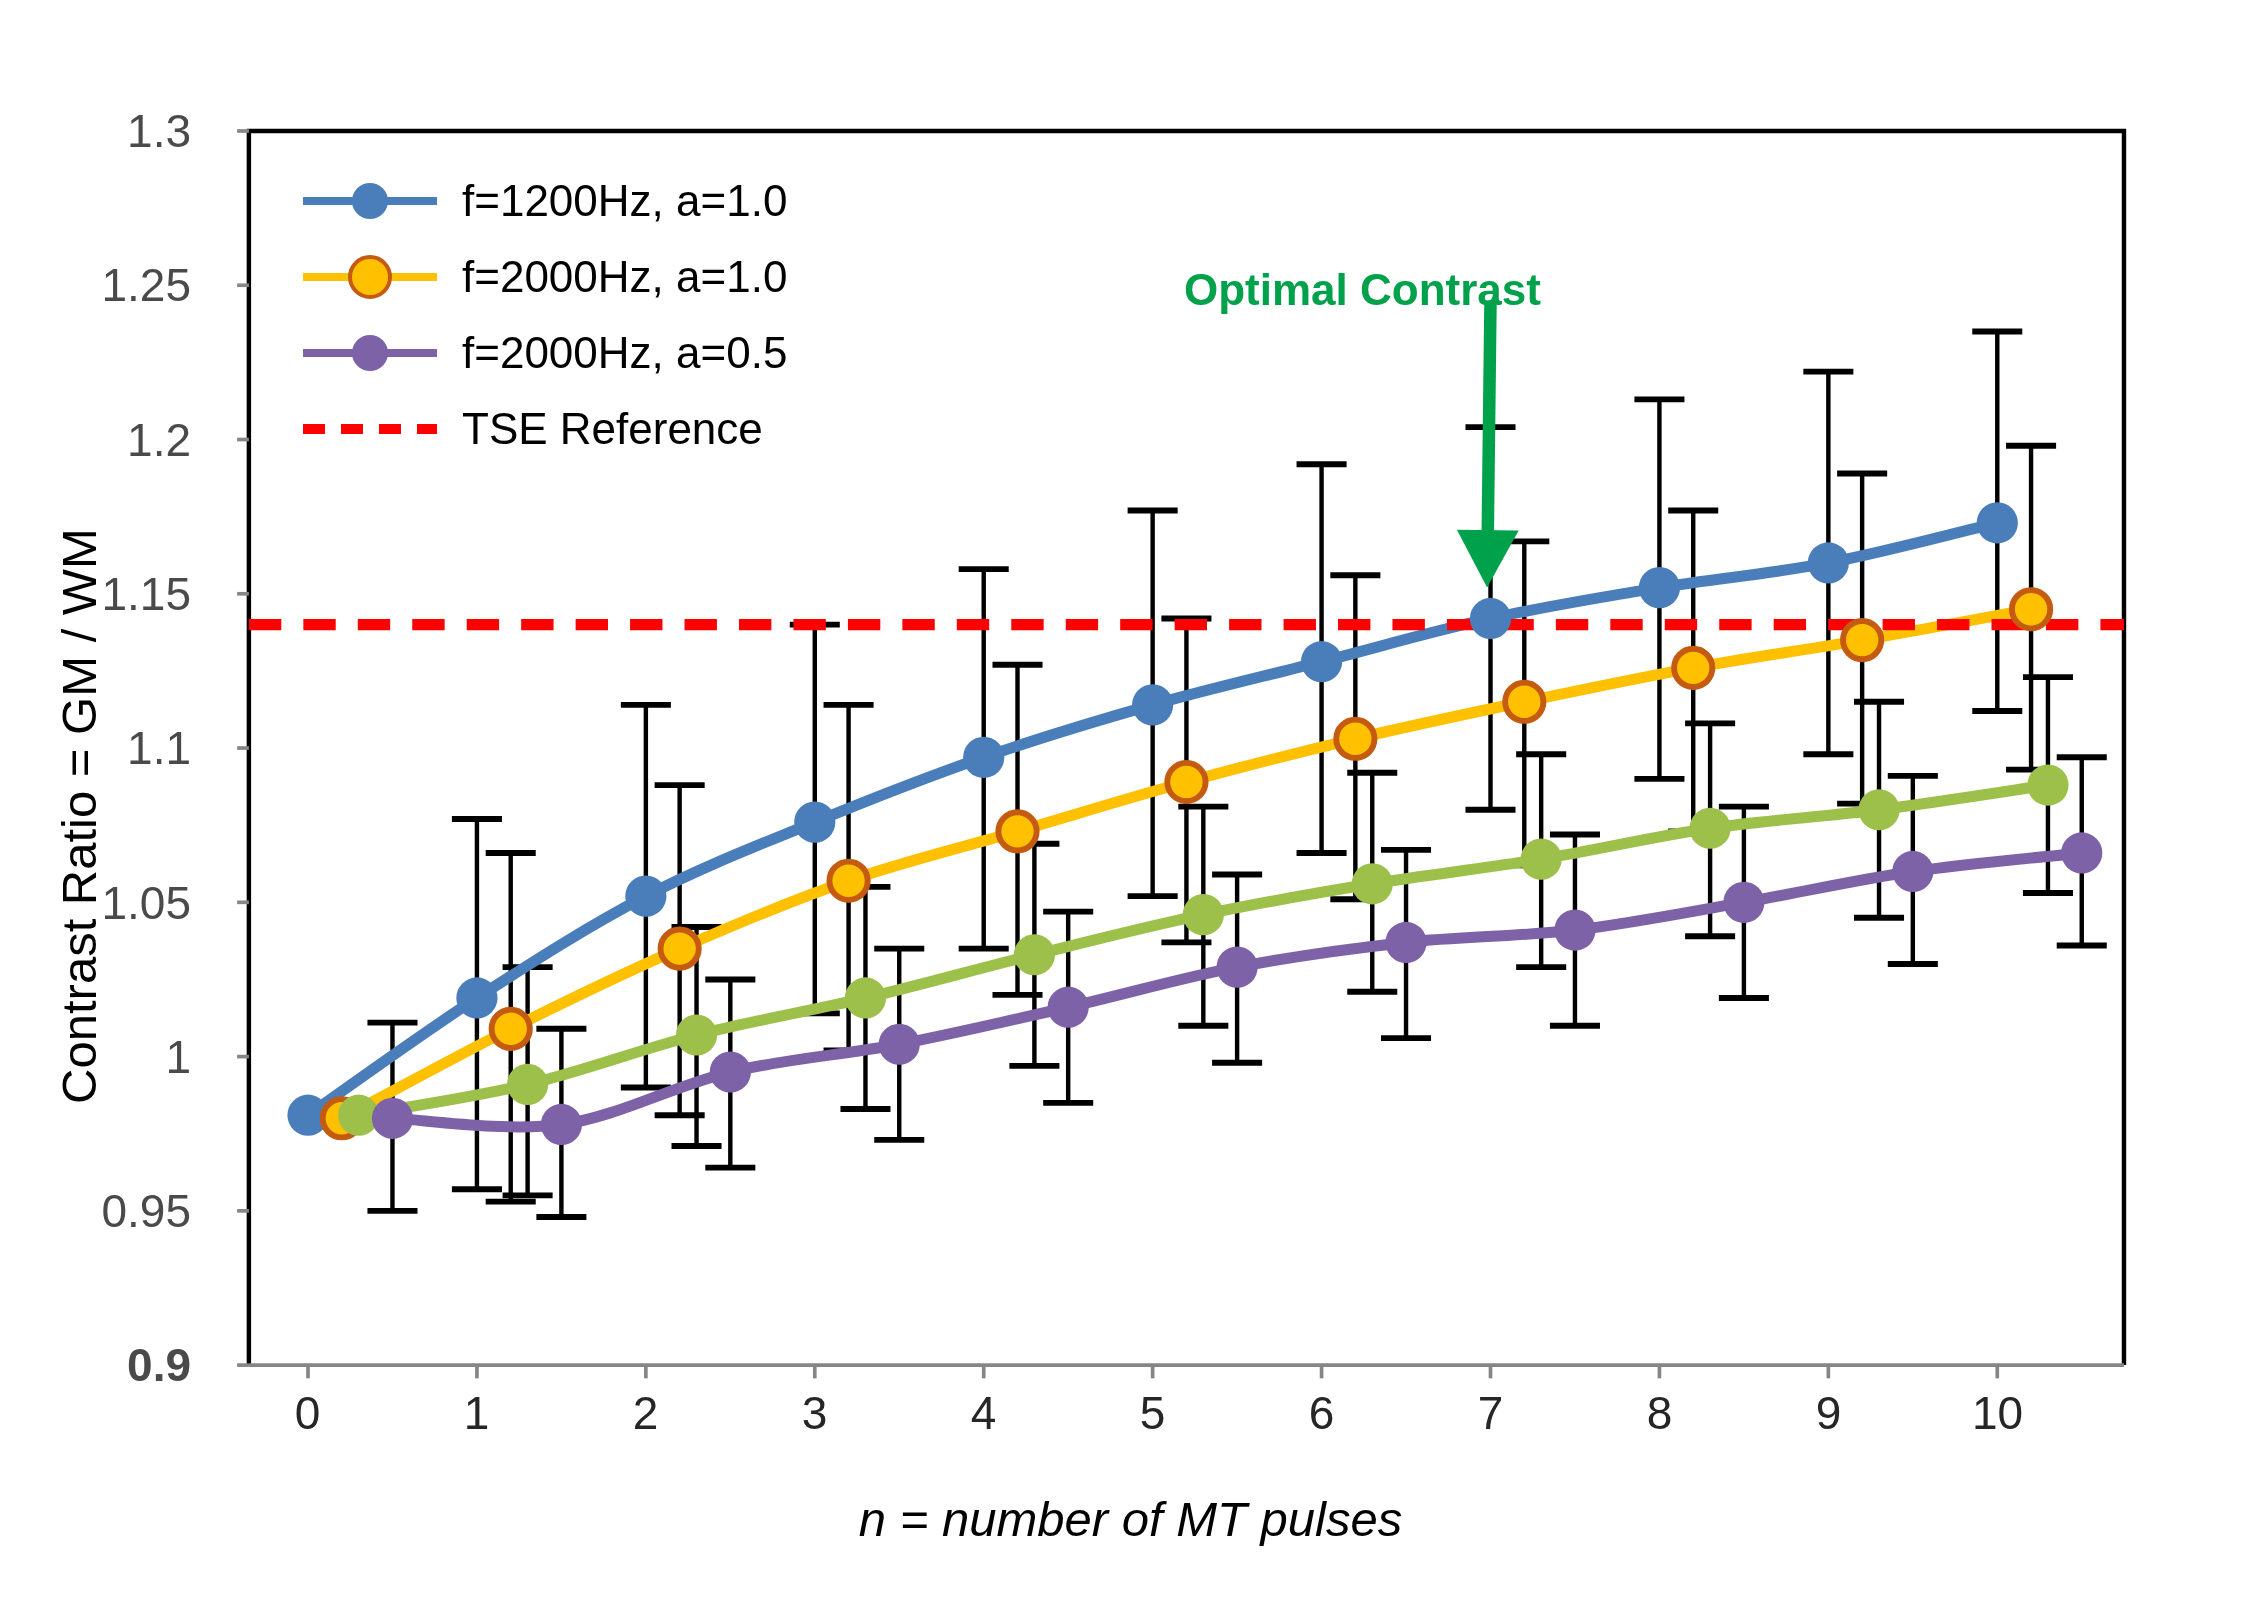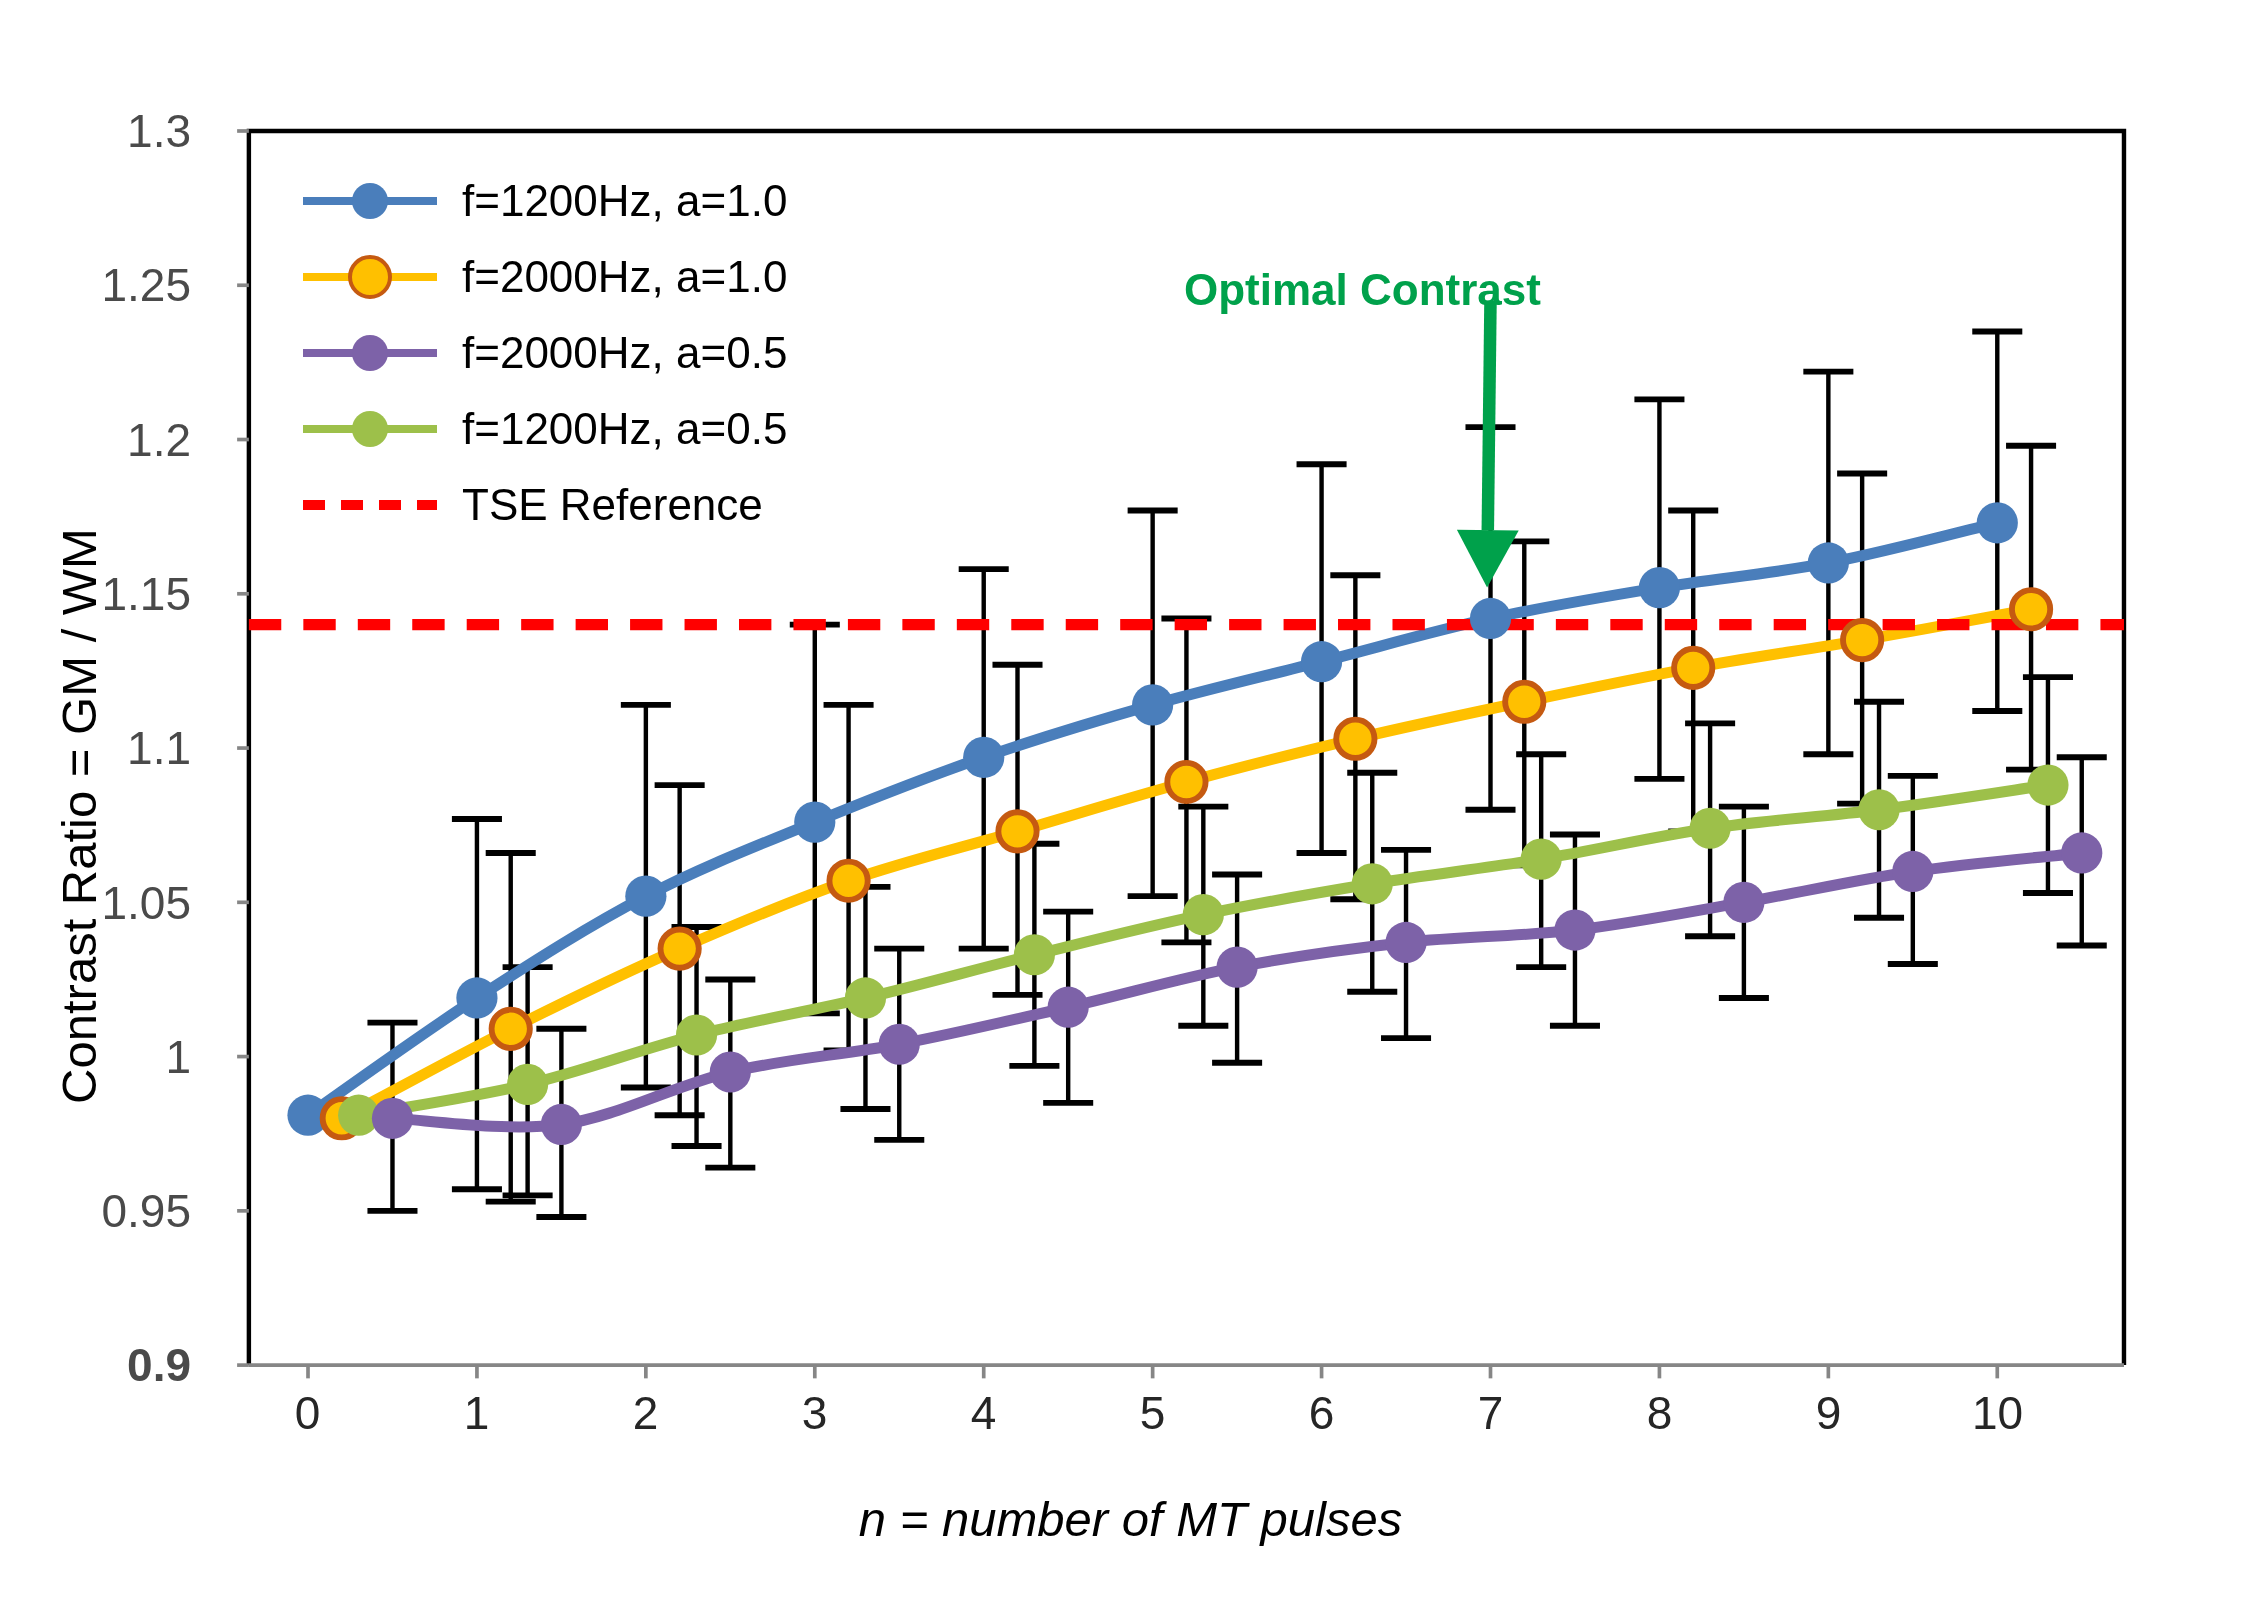--- a/index.html
+++ b/index.html
@@ -303,27 +303,20 @@
       </div>
       <div class="legend-row">
         <div class="legend-key">
           <div class="legend-line" style="background: rgb(125, 98, 168);"></div>
           <div class="legend-dot" style="background: rgb(125, 98, 168);"></div>
         </div>
         <span class="legend-label">f=2000Hz, a=0.5</span>
       </div>
       <div class="legend-row">
         <div class="legend-key">
-          <div class="legend-line" style="background: rgb(157, 192, 74);"></div>
-          <div class="legend-dot" style="background: rgb(157, 192, 74);"></div>
-        </div>
-        <span class="legend-label">f=1200Hz, a=0.5</span>
-      </div>
-      <div class="legend-row">
-        <div class="legend-key">
           <div class="legend-dash" style="background: repeating-linear-gradient(to right, rgb(255, 0, 0) 0px, rgb(255, 0, 0) 22px, transparent 22px, transparent 38px);"></div>
         </div>
         <span class="legend-label">TSE Reference</span>
       </div>
     </div>
 
   <div id="annot">Optimal Contrast</div>
 
 </div>
 

